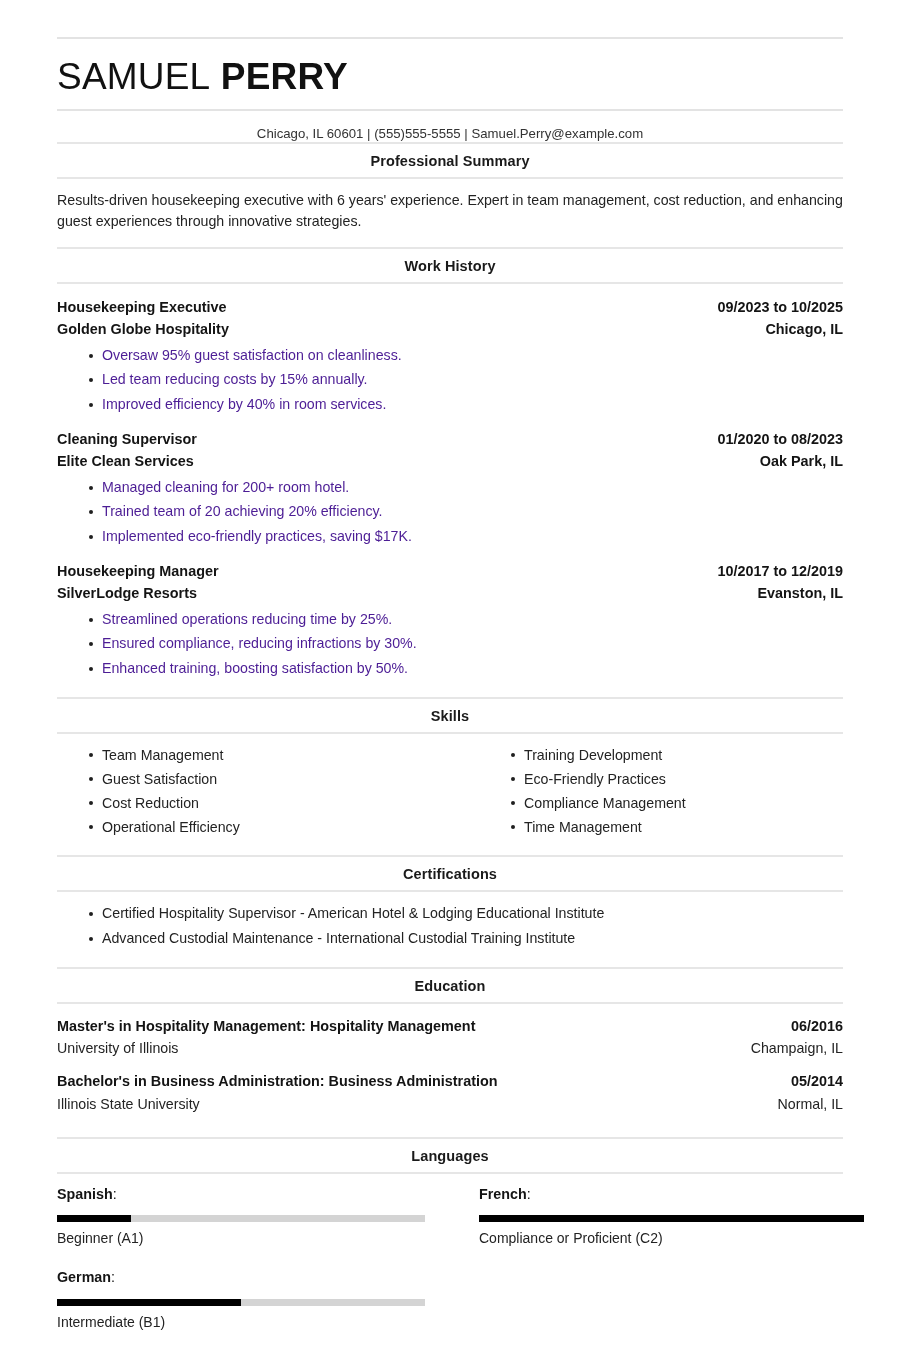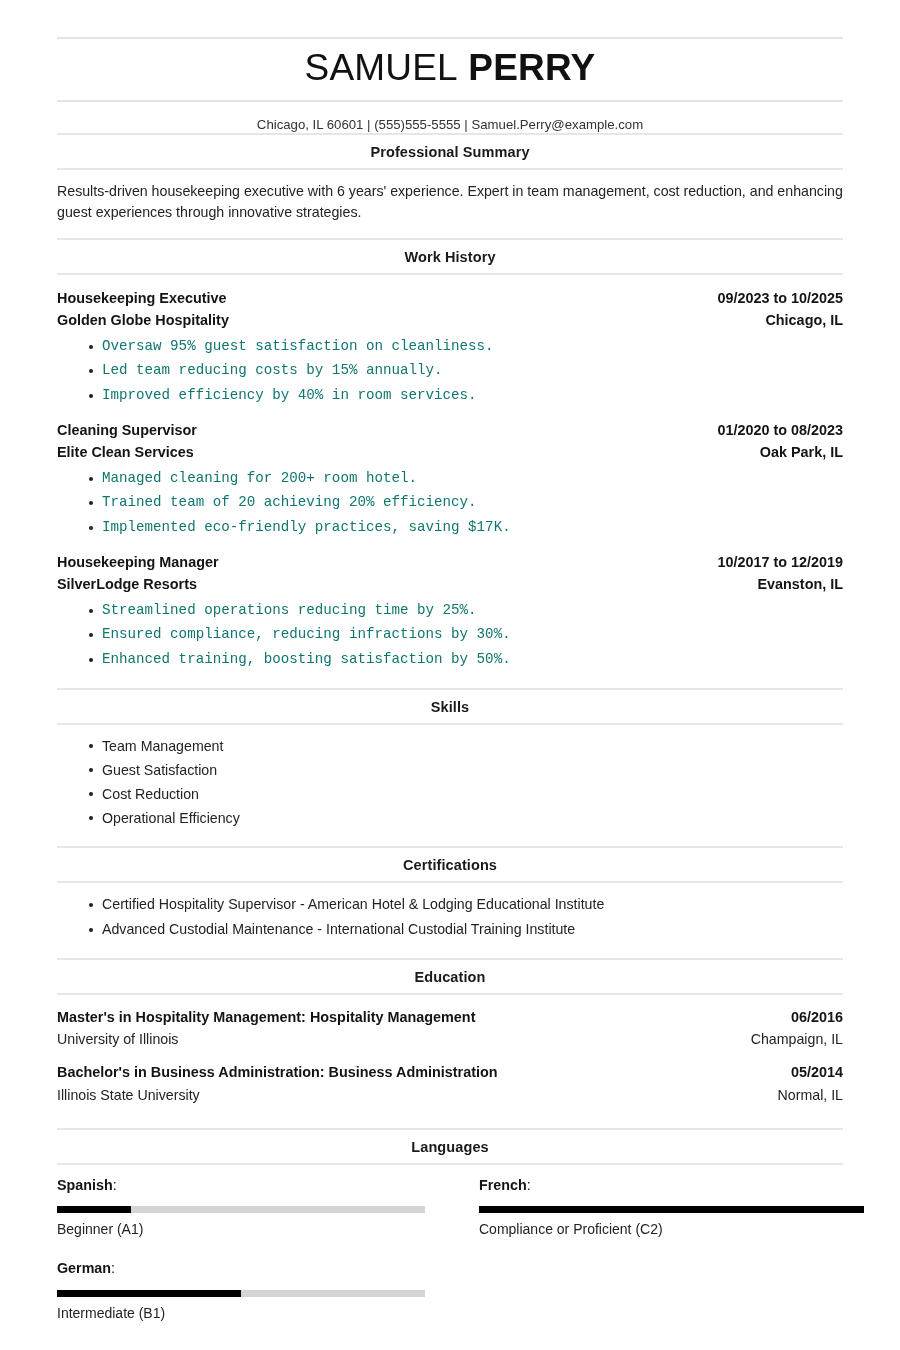--- a/index.html
+++ b/index.html
@@ -31,27 +31,26 @@
   }
   .rule-thin {
     height: 2px;
     background: #e6e6e6;
     width: 100%;
   }
 
   
   .header-top-rule { margin-top: 37px; }
   .name {
-    text-align: center;
     font-size: 37px;
     line-height: 1.18;
     letter-spacing: 0.2px;
     font-weight: 400;
     color: #111111;
-    padding: 7px 0 10px 0;
+    padding: 16px 0 10px 0;
     white-space: nowrap;
   }
   .name .last { font-weight: 700; }
 
   .contact {
     text-align: center;
     font-size: 13.2px;
     color: #333333;
     padding: 14px 0 0 0;
     line-height: 1.3;
@@ -95,22 +94,21 @@
   ul.bullets {
     list-style: none;
     margin: 2px 0 0 0;
     padding: 0;
   }
   ul.bullets li {
     position: relative;
     padding-left: 45px;
     font-size: 14.2px;
     line-height: 1.72;
-    color: #0f766e;
-    font-family: Liberation Mono, monospace;
+    color: #4c1d95;
   }
   ul.bullets li::before {
     content: "";
     position: absolute;
     left: 32px;
     top: 11px;
     width: 4px;
     height: 4px;
     border-radius: 50%;
     background: #1f1f1f;
@@ -303,20 +301,28 @@
 
     <div class="two-col">
       <div class="col left">
         <ul class="skill-list">
           <li>Team Management</li>
           <li>Guest Satisfaction</li>
           <li>Cost Reduction</li>
           <li>Operational Efficiency</li>
         </ul>
       </div>
+      <div class="col right">
+        <ul class="skill-list">
+          <li>Training Development</li>
+          <li>Eco-Friendly Practices</li>
+          <li>Compliance Management</li>
+          <li>Time Management</li>
+        </ul>
+      </div>
     </div>
   </div>
 
   <div class="section" style="margin-top:16px;">
     <div class="rule-thin"></div>
     <div class="section-title">Certifications</div>
     <div class="rule-thin"></div>
     <ul class="cert-list">
       <li>Certified Hospitality Supervisor - American Hotel &amp; Lodging Educational Institute</li>
       <li>Advanced Custodial Maintenance - International Custodial Training Institute</li>

